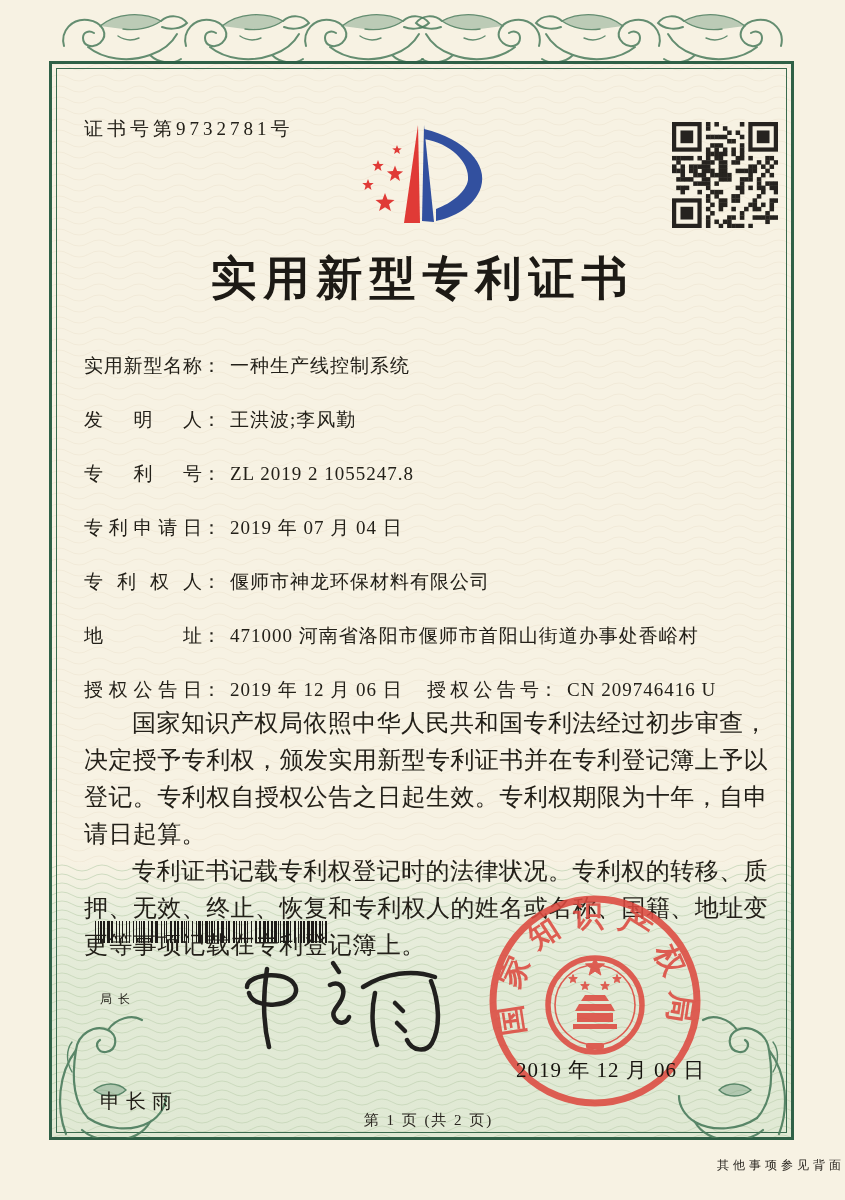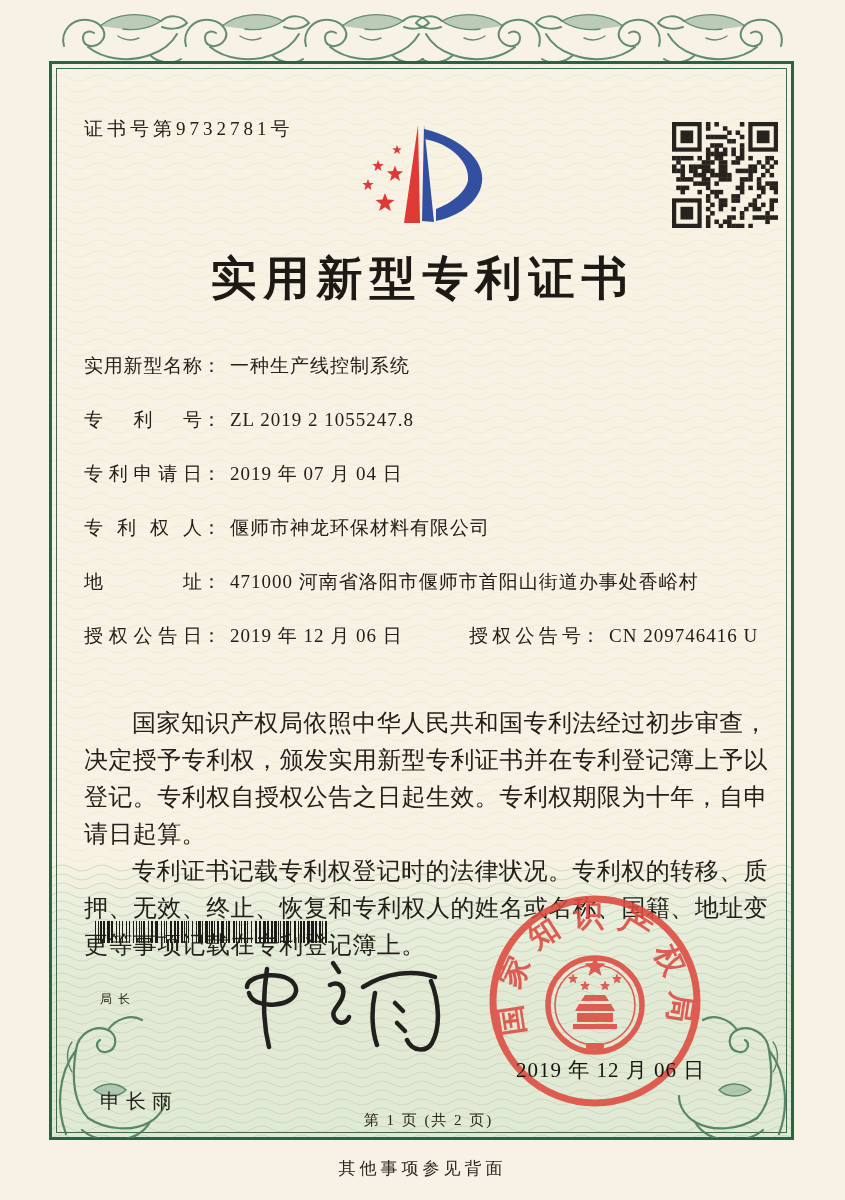--- a/index.html
+++ b/index.html
@@ -47,40 +47,40 @@
   }
 
   #fields { left:84px; top:353px; width:690px; font-size:19px; color:#232019; }
   #fields .row { position:relative; height:24px; margin-bottom:30px; white-space:nowrap; }
   .flabel {
     display:inline-block; width:118px;
     text-align:justify; text-align-last:justify; vertical-align:bottom;
   }
   .colon { display:inline-block; }
   .fvalue { margin-left:9px; letter-spacing:1px; }
-  .pair2 { position:absolute; left:343px; top:0;margin-left:42px; }
+  .pair2 { position:absolute; left:343px; top:0; }
   .pair2 .flabel { width:112px; }
 
   #paragraphs { left:84px; top:705px; width:684px; font-size:24px;
     line-height:37px; text-align:justify; color:#232019; letter-spacing:0.4px; }
   #paragraphs p { text-indent:2em; }
 
   #barcode { left:95px; top:921px; }
 
   #director-title { left:100px; top:991px; font-size:12px; letter-spacing:6px; color:#232019; }
   #director-name  { left:100px; top:1088px; font-size:20px; letter-spacing:6px; color:#232019; }
 
   #signature { left:235px; top:955px; }
 
   #seal { left:487px; top:893px; }
   #seal-date { left:516px; top:1056px; font-size:21px; color:#17140f; letter-spacing:1px; z-index:5; }
 
   #page-note { left:0; right:0; top:1111px; text-align:center; font-size:15px;
     letter-spacing:2px; color:#2a2620;padding-left:12px; }
-  #back-note { left:0; right:0; top:1157px; text-align:center; font-size:17px;
+  #back-note { left:0; right:0; top:1157px; text-align:right; font-size:12px;
     letter-spacing:4px; color:#2a2620; }
 </style>
 </head>
 <body>
 
 <svg id="base-waves" class="abs" width="745" height="1079">
     <path d="M0,6 q10,-6 20,0 t20,0 t20,0 t20,0 t20,0 t20,0 t20,0 t20,0 t20,0 t20,0 t20,0 t20,0 t20,0 t20,0 t20,0 t20,0 t20,0 t20,0 t20,0 t20,0 t20,0 t20,0 t20,0 t20,0 t20,0 t20,0 t20,0 t20,0 t20,0 t20,0 t20,0 t20,0 t20,0 t20,0 t20,0 t20,0 t20,0 t20,0" transform="translate(0,0)" fill="none" stroke="#ece4cf" stroke-width="1" opacity="0.55"></path>
     <path d="M0,6 q10,-6 20,0 t20,0 t20,0 t20,0 t20,0 t20,0 t20,0 t20,0 t20,0 t20,0 t20,0 t20,0 t20,0 t20,0 t20,0 t20,0 t20,0 t20,0 t20,0 t20,0 t20,0 t20,0 t20,0 t20,0 t20,0 t20,0 t20,0 t20,0 t20,0 t20,0 t20,0 t20,0 t20,0 t20,0 t20,0 t20,0 t20,0 t20,0" transform="translate(0,11)" fill="none" stroke="#ece4cf" stroke-width="1" opacity="0.55"></path>
     <path d="M0,6 q10,-6 20,0 t20,0 t20,0 t20,0 t20,0 t20,0 t20,0 t20,0 t20,0 t20,0 t20,0 t20,0 t20,0 t20,0 t20,0 t20,0 t20,0 t20,0 t20,0 t20,0 t20,0 t20,0 t20,0 t20,0 t20,0 t20,0 t20,0 t20,0 t20,0 t20,0 t20,0 t20,0 t20,0 t20,0 t20,0 t20,0 t20,0 t20,0" transform="translate(0,22)" fill="none" stroke="#ece4cf" stroke-width="1" opacity="0.55"></path>
     <path d="M0,6 q10,-6 20,0 t20,0 t20,0 t20,0 t20,0 t20,0 t20,0 t20,0 t20,0 t20,0 t20,0 t20,0 t20,0 t20,0 t20,0 t20,0 t20,0 t20,0 t20,0 t20,0 t20,0 t20,0 t20,0 t20,0 t20,0 t20,0 t20,0 t20,0 t20,0 t20,0 t20,0 t20,0 t20,0 t20,0 t20,0 t20,0 t20,0 t20,0" transform="translate(0,33)" fill="none" stroke="#ece4cf" stroke-width="1" opacity="0.55"></path>
@@ -481,20 +481,23 @@
     <rect x="8.48" y="84.80000000000001" width="12.72" height="12.72" fill="#26231f"></rect>
   </svg>
 
 <div id="title" class="abs content">实用新型专利证书</div>
 
 <div id="fields" class="abs content">
   <div class="row">
     <span class="flabel">实用新型名称</span><span class="colon">：</span><span class="fvalue">一种生产线控制系统</span>
   </div>
   <div class="row">
+    <span class="flabel">发明人</span><span class="colon">：</span><span class="fvalue">王洪波;李风勤</span>
+  </div>
+  <div class="row">
     <span class="flabel">专利号</span><span class="colon">：</span><span class="fvalue">ZL 2019 2 1055247.8</span>
   </div>
   <div class="row">
     <span class="flabel">专利申请日</span><span class="colon">：</span><span class="fvalue">2019 年 07 月 04 日</span>
   </div>
   <div class="row">
     <span class="flabel">专利权人</span><span class="colon">：</span><span class="fvalue">偃师市神龙环保材料有限公司</span>
   </div>
   <div class="row">
     <span class="flabel">地址</span><span class="colon">：</span><span class="fvalue">471000 河南省洛阳市偃师市首阳山街道办事处香峪村</span>

